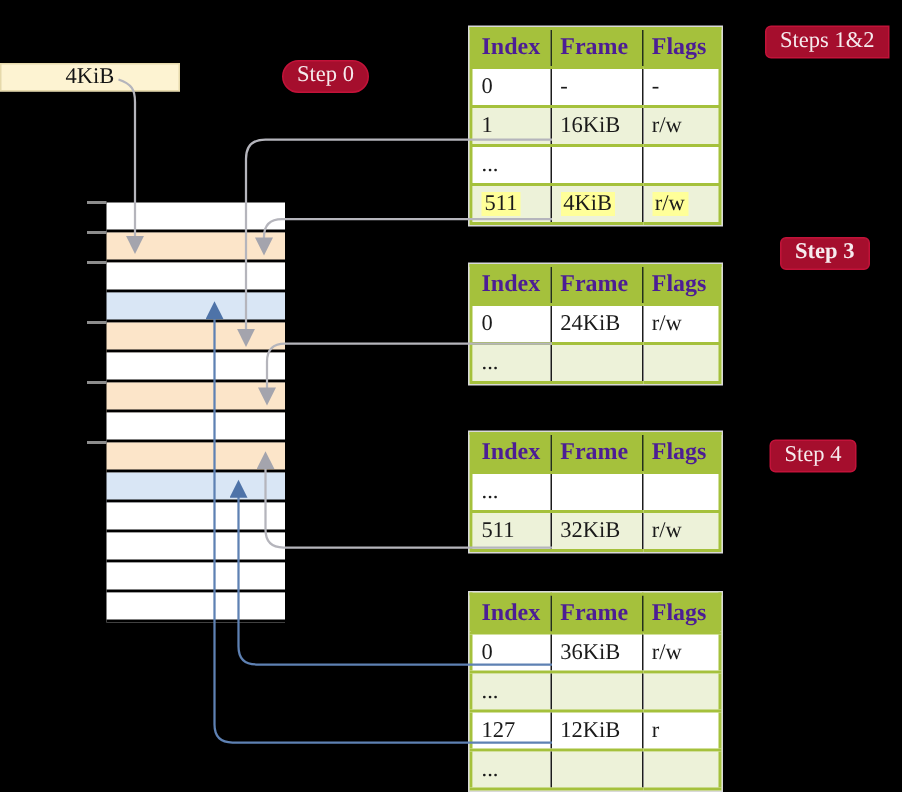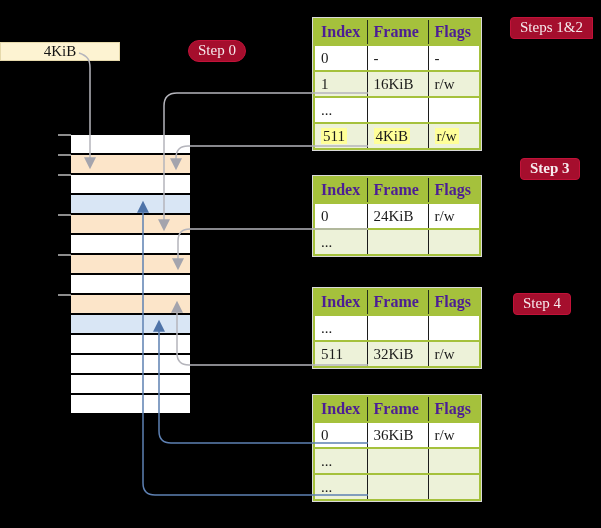--- a/index.html
+++ b/index.html
@@ -201,20 +201,25 @@
       </tr>
       <tr>
         <td>0</td>
         <td>36KiB</td>
         <td>r/w</td>
       </tr>
       <tr class="alt">
         <td>...</td>
         <td></td>
         <td></td>
+      </tr>
+      <tr>
+        <td>127</td>
+        <td>12KiB</td>
+        <td>r</td>
       </tr>
       <tr class="alt">
         <td>...</td>
         <td></td>
         <td></td>
       </tr>
     </tbody>
       </table>
   </div>
 

